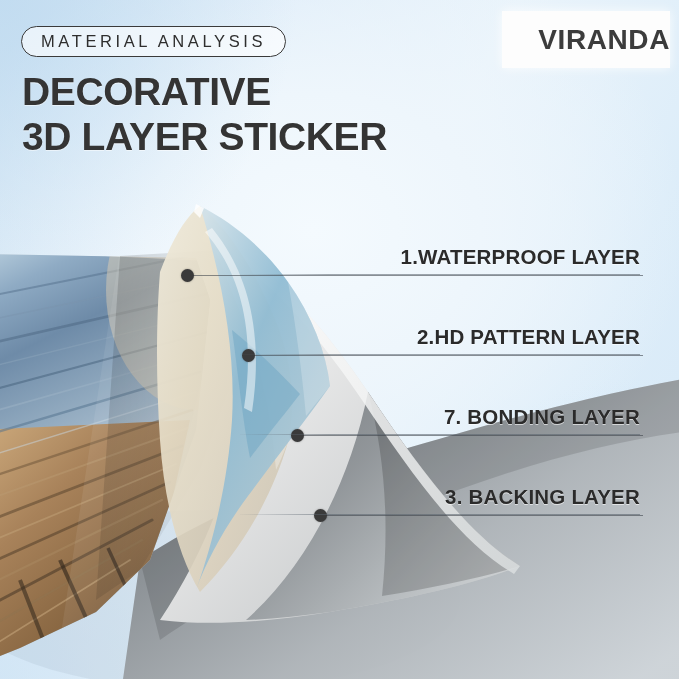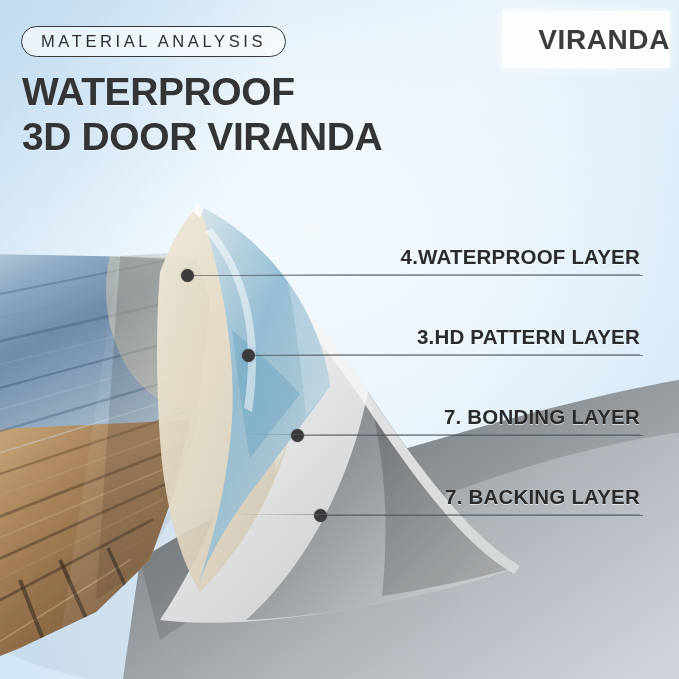--- a/index.html
+++ b/index.html
@@ -317,48 +317,48 @@
 
     <path d="M 244,408 C 256,330 240,272 205,232 L 212,228
              C 248,272 264,332 252,412 Z" fill="#ffffff" opacity="0.5"></path>
   </svg>
 
   <div class="badge">
     <span class="badge-text">MATERIAL ANALYSIS</span>
   </div>
 
   <div class="headline">
-    <span>WATERPROOF</span>
-    <span class="headline-l2">3D DOOR VIRANDA</span>
+    <span>DECORATIVE</span>
+    <span class="headline-l2">3D LAYER STICKER</span>
   </div>
 
   <div class="logo-box">
     <span class="logo-text">VIRANDA</span>
   </div>
 
   <div class="leader" style="left:193px; top:275px; width:450px;"></div>
   <div class="leader" style="left:254px; top:355px; width:389px;"></div>
   <div class="leader" style="left:303px; top:435px; width:340px;"></div>
   <div class="leader" style="left:326px; top:515px; width:317px;"></div>
 
   <div class="dot" style="left:181px; top:269px;"></div>
   <div class="dot" style="left:242px; top:349px;"></div>
   <div class="dot" style="left:291px; top:429px;"></div>
   <div class="dot" style="left:314px; top:509px;"></div>
 
   <div class="callout c1">
-    <span class="callout-text">4.WATERPROOF LAYER</span>
+    <span class="callout-text">1.WATERPROOF LAYER</span>
     <span class="callout-rule"></span>
   </div>
   <div class="callout c2">
-    <span class="callout-text">3.HD PATTERN LAYER</span>
+    <span class="callout-text">2.HD PATTERN LAYER</span>
     <span class="callout-rule"></span>
   </div>
   <div class="callout c3">
     <span class="callout-text">7. BONDING LAYER</span>
     <span class="callout-rule"></span>
   </div>
   <div class="callout c4">
-    <span class="callout-text">7. BACKING LAYER</span>
+    <span class="callout-text">3. BACKING LAYER</span>
     <span class="callout-rule"></span>
   </div>
 
 </div>
 
 </body></html>

